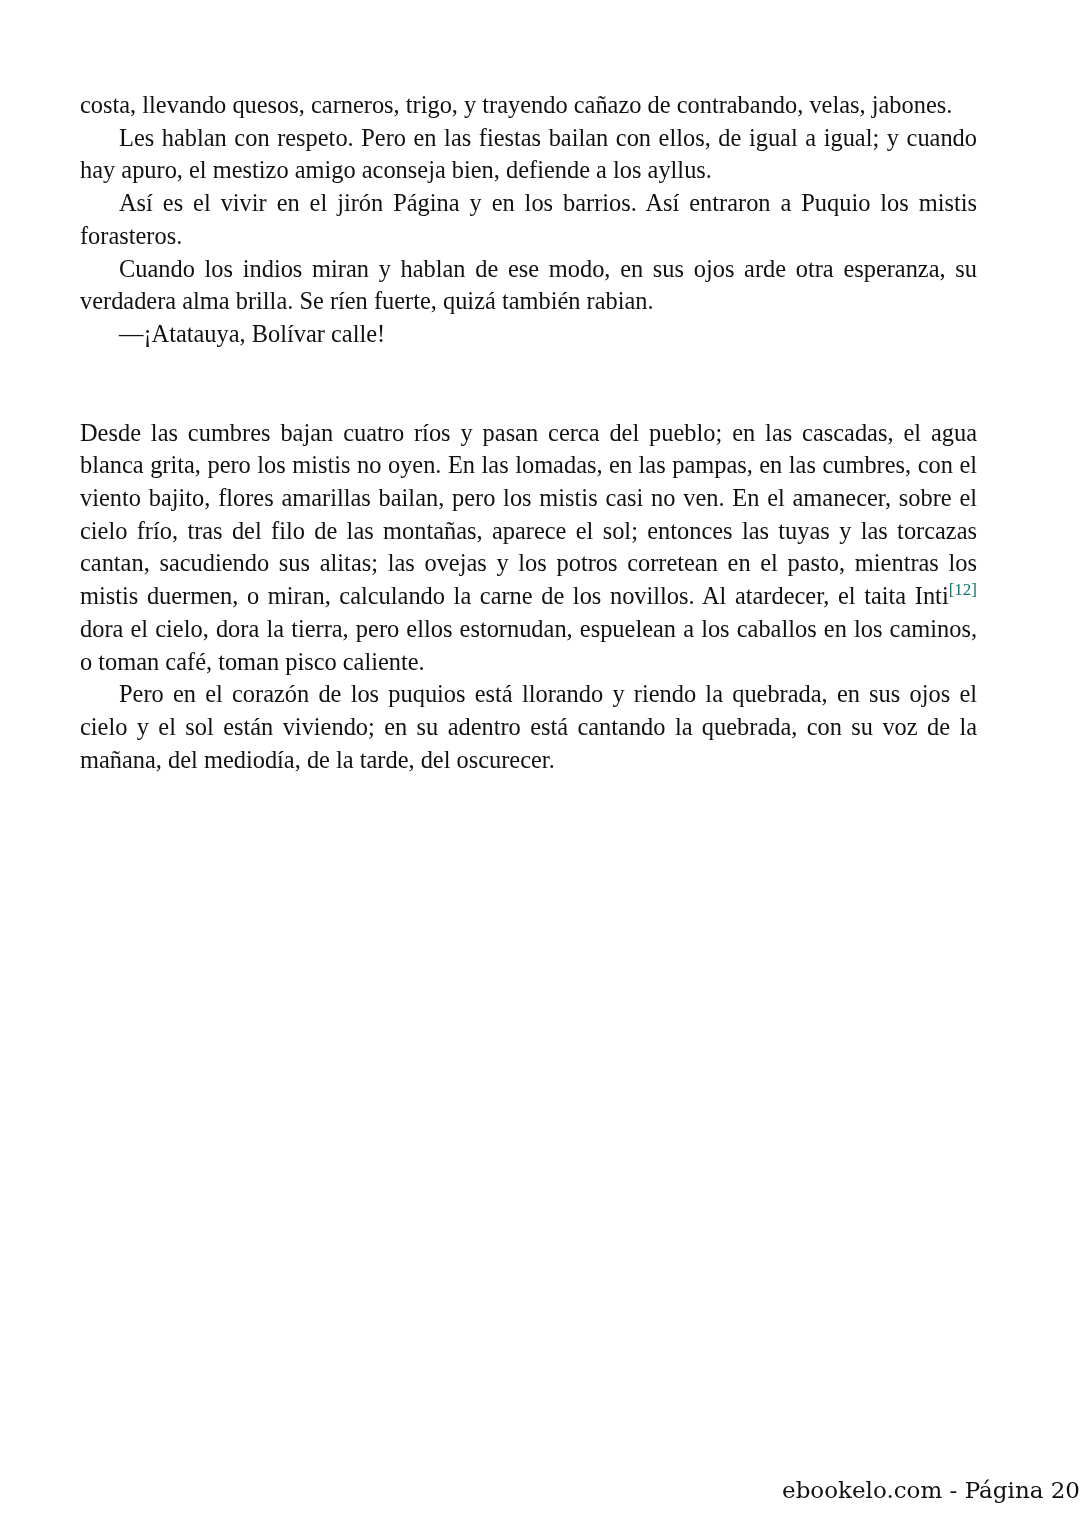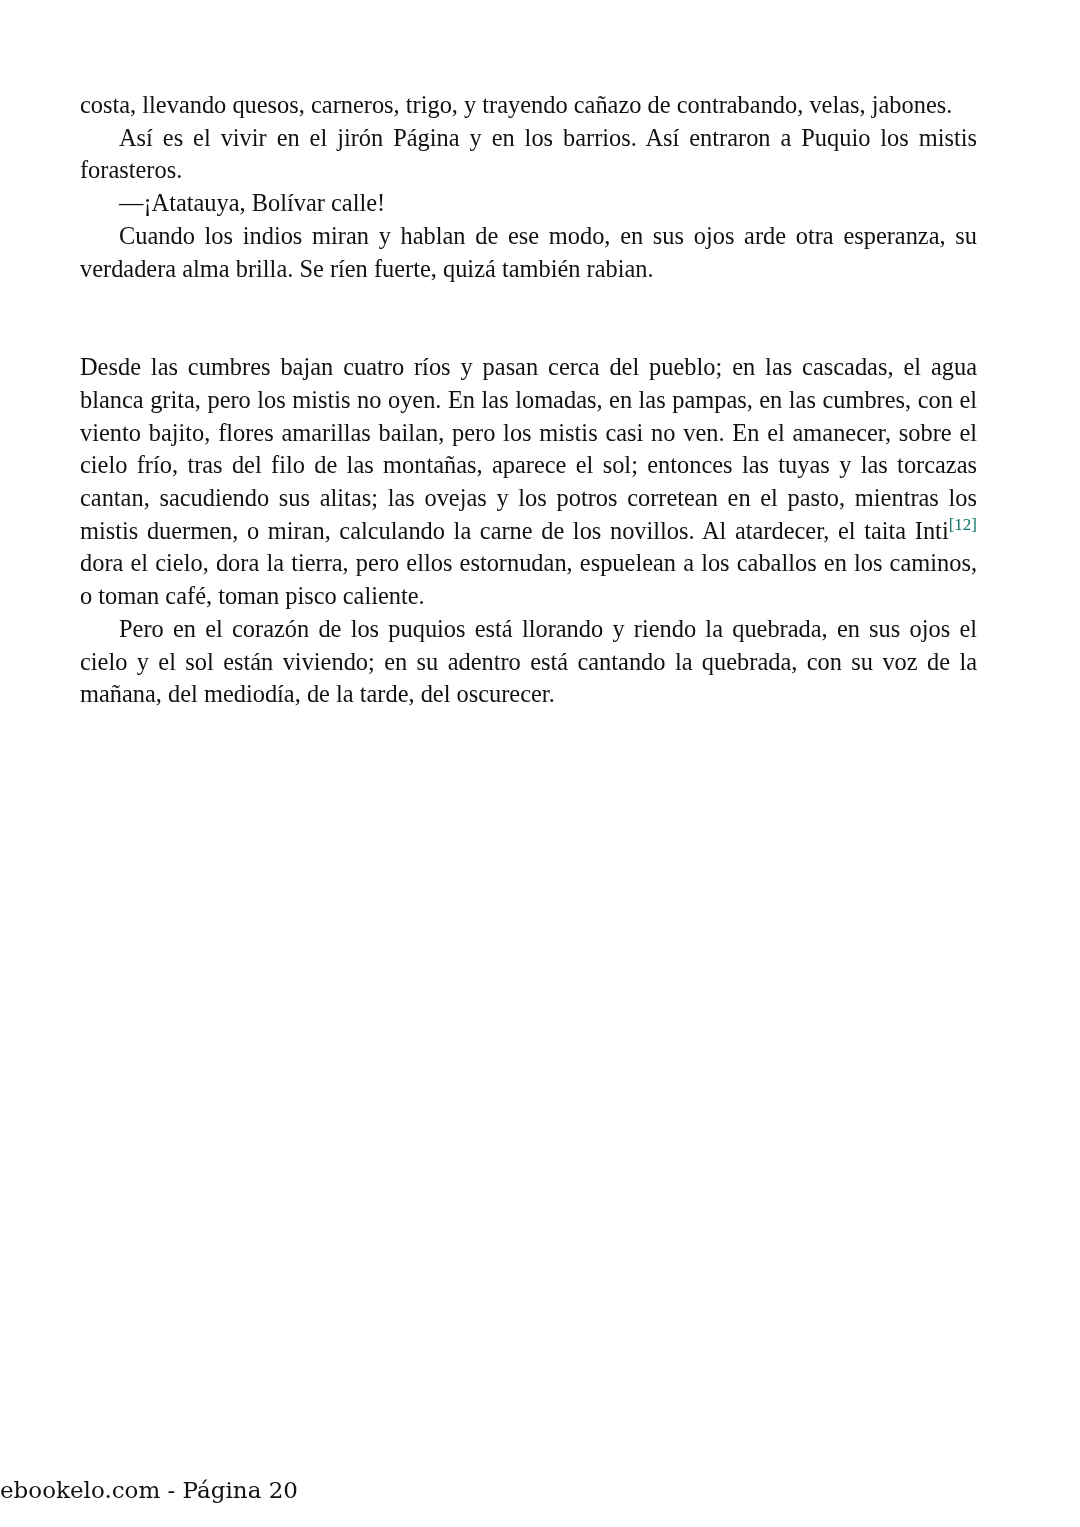--- a/index.html
+++ b/index.html
@@ -41,36 +41,37 @@
       font-size: 17px;
       vertical-align: super;
       line-height: 0;
       text-decoration: none;
     }
     .footer {
       position: absolute;
       left: 0;
       width: 1080px;
       top: 1474px;
-      text-align: left;
+      text-align: right;
       font-family: "DejaVu Serif", serif;
       font-size: 23px;
       line-height: 32px;
       color: #111111;
     }
   </style>
 </head>
 <body>
 
 <div class="page">
   <section>
     <p class="noindent">costa, llevando quesos, carneros, trigo, y trayendo cañazo de contrabando, velas, jabones.</p>
+    <p class="indent">Les hablan con respeto. Pero en las fiestas bailan con ellos, de igual a igual; y cuando hay apuro, el mestizo amigo aconseja bien, defiende a los ayllus.</p>
     <p class="indent">Así es el vivir en el jirón Página y en los barrios. Así entraron a Puquio los mistis forasteros.</p>
+    <p class="indent">Cuando los indios miran y hablan de ese modo, en sus ojos arde otra esperanza, su verdadera alma brilla. Se ríen fuerte, quizá también rabian.</p>
     <p class="indent">—¡Atatauya, Bolívar calle!</p>
-    <p class="indent">Cuando los indios miran y hablan de ese modo, en sus ojos arde otra esperanza, su verdadera alma brilla. Se ríen fuerte, quizá también rabian.</p>
   </section>
 
   <div class="section-break"></div>
 
   <section>
     <p class="noindent"><span>Desde las cumbres bajan cuatro ríos y pasan cerca del pueblo; en las cascadas, el agua blanca grita, pero los mistis no oyen. En las lomadas, en las pampas, en las cumbres, con el viento bajito, flores amarillas bailan, pero los mistis casi no ven. En el amanecer, sobre el cielo frío, tras del filo de las montañas, aparece el sol; entonces las tuyas y las torcazas cantan, sacudiendo sus alitas; las ovejas y los potros corretean en el pasto, mientras los mistis duermen, o miran, calculando la carne de los novillos. Al atardecer, el taita Inti</span><a class="footnote-ref">[12]</a><span> dora el cielo, dora la tierra, pero ellos estornudan, espuelean a los caballos en los caminos, o toman café, toman pisco caliente.</span></p>
     <p class="indent">Pero en el corazón de los puquios está llorando y riendo la quebrada, en sus ojos el cielo y el sol están viviendo; en su adentro está cantando la quebrada, con su voz de la mañana, del mediodía, de la tarde, del oscurecer.</p>
   </section>
 </div>
 

